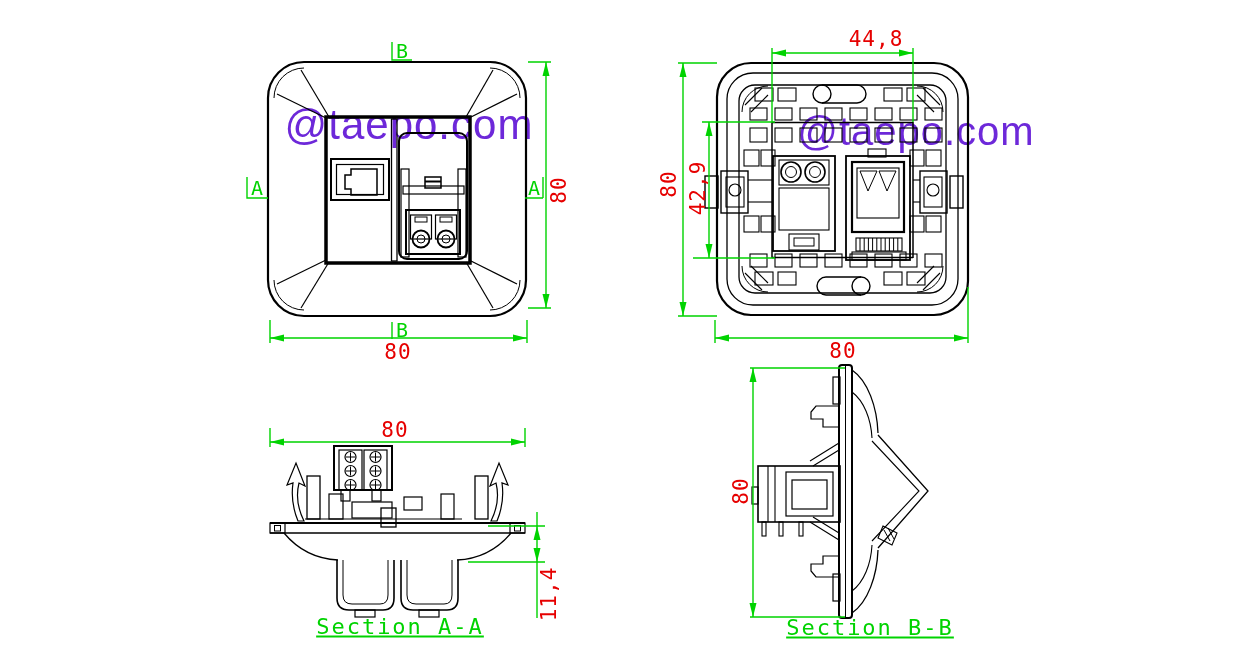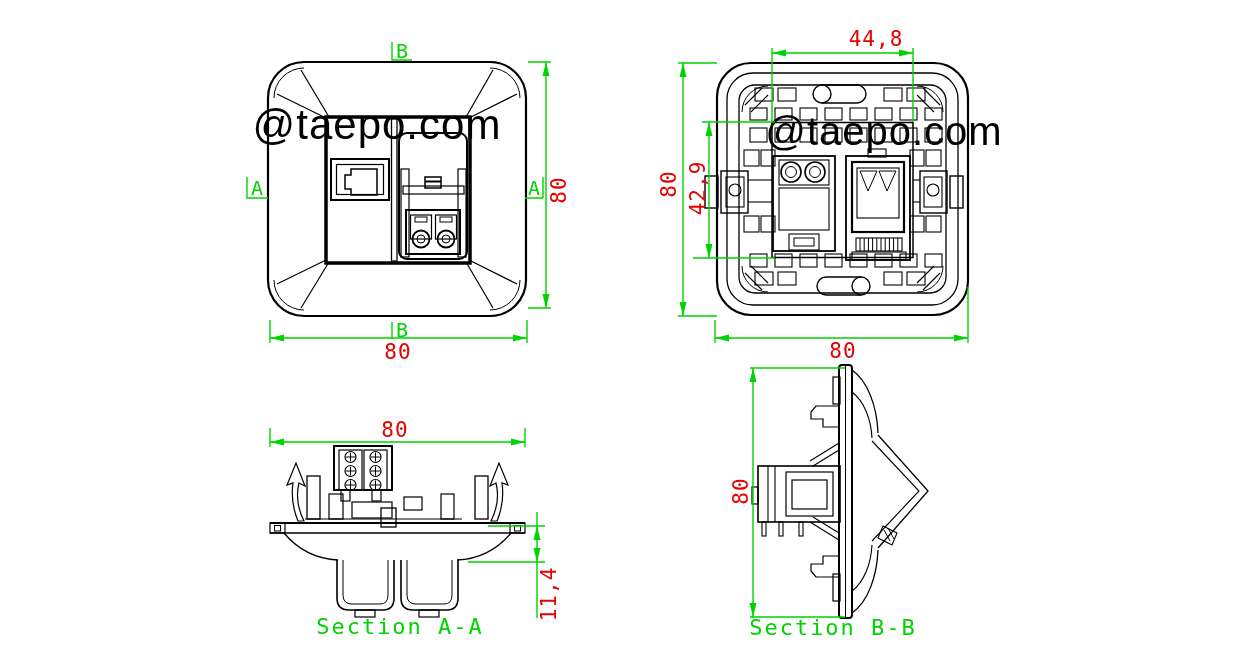--- a/index.html
+++ b/index.html
@@ -1,26 +1,26 @@
 <!DOCTYPE html>
 <html style="--green: #00d300; --red: #e60000;"><head>
 <meta charset="utf-8">
 <style>
   html,body{margin:0;padding:0;}
   body{width:1250px;height:670px;background:#ffffff;position:relative;overflow:hidden;
        font-family:"DejaVu Sans Mono",monospace;}
-  .wm{position:absolute;font:400 42px "Liberation Sans",sans-serif;color:#000000;
-      transform:translate(-50%,-50%);letter-spacing:1px;white-space:nowrap;}
+  .wm{position:absolute;font:400 42px "Liberation Sans",sans-serif;color:#6d28d9;
+      transform:translate(-50%,-50%);letter-spacing:1px;white-space:nowrap;margin-left:32px;}
   .dim{position:absolute;font:21px "DejaVu Sans Mono",monospace;color:var(--red);
        transform:translate(-50%,-50%);letter-spacing:1px;white-space:nowrap;}
   .dim.v{transform:translate(-50%,-50%) rotate(-90deg);}
   .marker{position:absolute;font:20px "DejaVu Sans Mono",monospace;color:var(--green);
        transform:translate(-50%,-50%);white-space:nowrap;}
   .slabel{position:absolute;font:22px "DejaVu Sans Mono",monospace;color:var(--green);
-       transform:translate(-50%,-50%);letter-spacing:2px;white-space:nowrap;}
+       transform:translate(-50%,-50%);letter-spacing:2px;white-space:nowrap;text-decoration:underline;}
   svg{position:absolute;left:0;top:0;}
   svg *{fill:none;stroke:#000;}
   .g *{stroke:var(--green);}
   .g polygon{fill:var(--green);stroke:none;}
 </style>
 </head>
 <body>
 
 <div class="wm" style="left:377px;top:125px">@taepo.com</div>
 <div class="wm" style="left:884px;top:131px;font-size:40px">@taepo.com</div>
@@ -304,13 +304,13 @@
 <div class="dim" style="left:876px;top:39px">44,8</div>
 <div class="dim v" style="left:669px;top:184px">80</div>
 <div class="dim v" style="left:698px;top:188px">42,9</div>
 <div class="dim" style="left:843px;top:351px">80</div>
 
 <div class="dim" style="left:395px;top:430px">80</div>
 <div class="dim v" style="left:549px;top:594px">11,4</div>
 <div class="slabel" style="left:400px;top:626px">Section A-A</div>
 
 <div class="dim v" style="left:741px;top:491px">80</div>
-<div class="slabel" style="left:833px;top:627px">Section B-B</div>
+<div class="slabel" style="left:870px;top:627px">Section B-B</div>
 
 </body></html>

